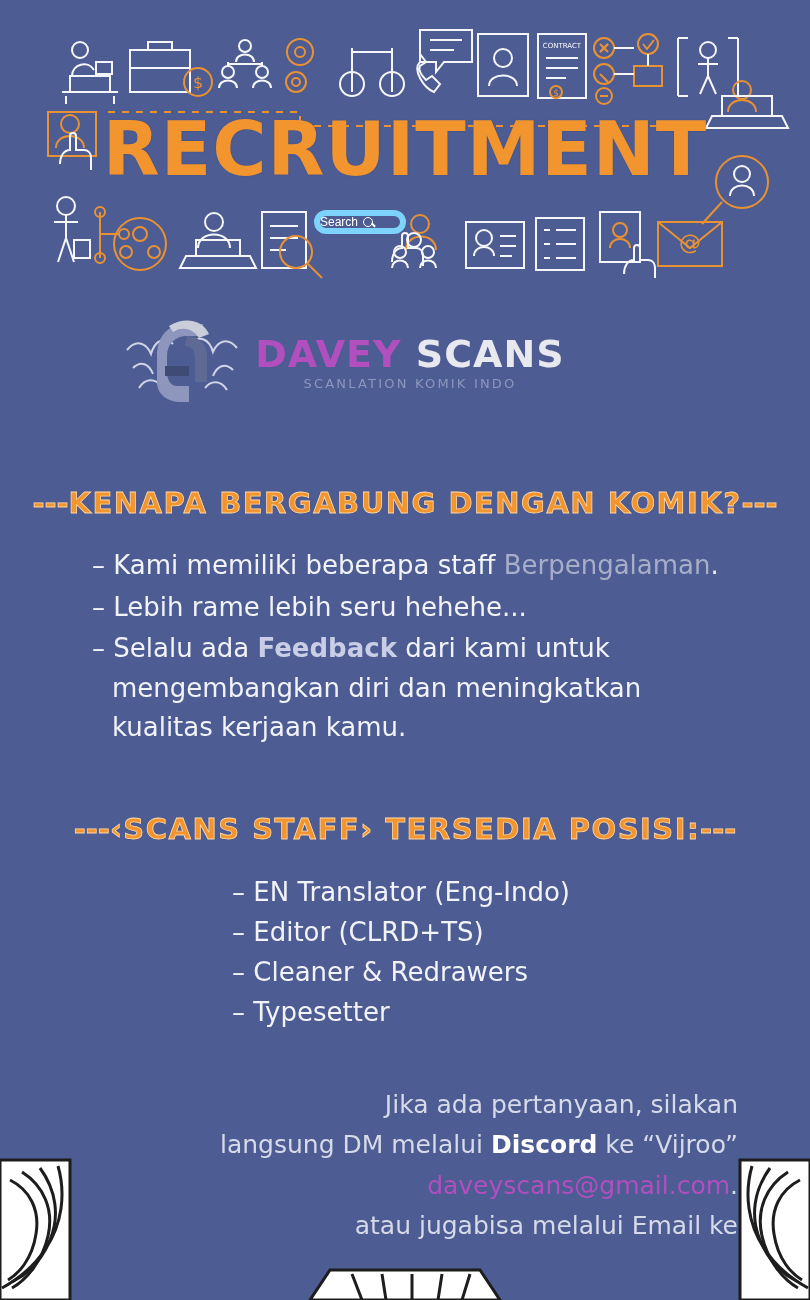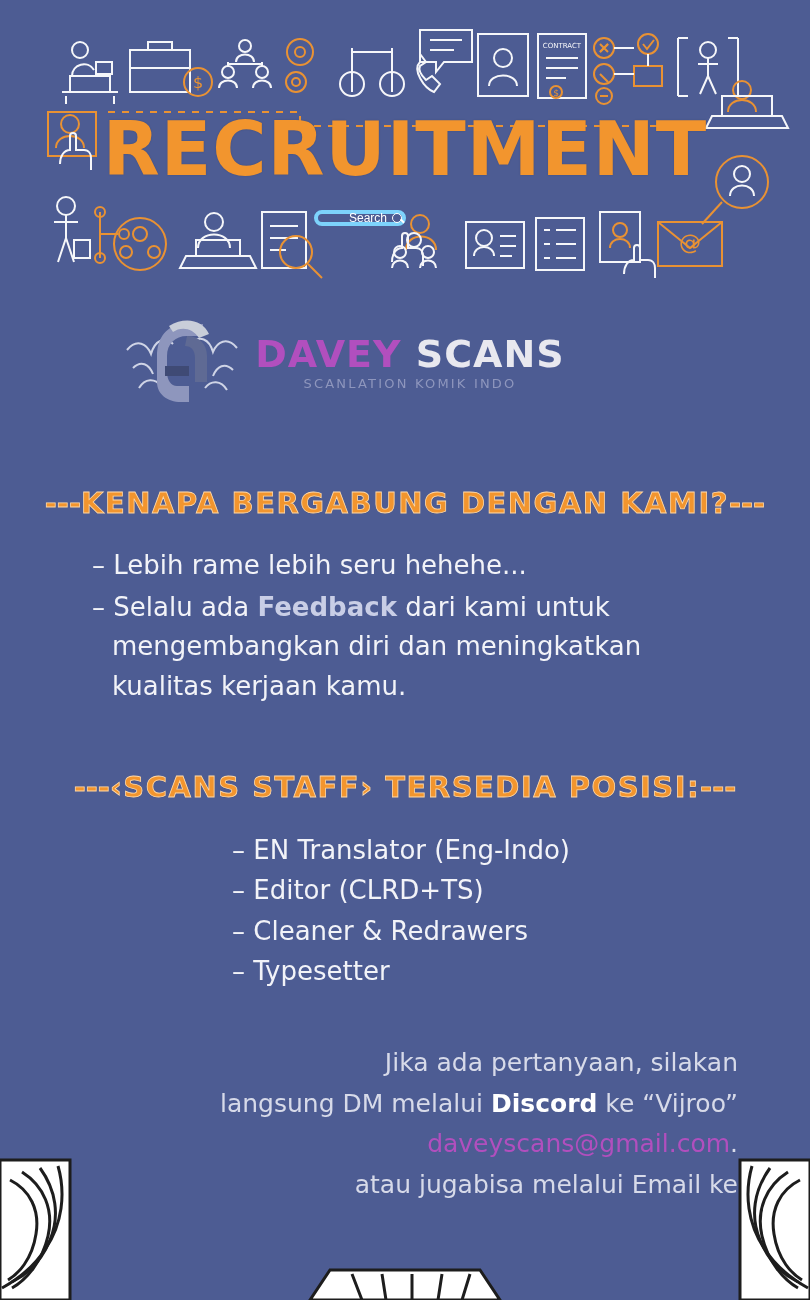--- a/index.html
+++ b/index.html
@@ -31,26 +31,26 @@
     font-weight: bold;
     font-size: 74px;
     letter-spacing: 1px;
     color: #f2952e;
     text-shadow: 0 0 2px rgba(0,0,0,0.15);
     line-height: 1;
   }
   .search-pill {
     position: absolute;
     left: 314px; top: 210px;
-    width: 92px; height: 16px;
-    border: 4px solid #7dd3fc;
+    width: 92px; height: 24px;
+    border: 6px solid #7dd3fc;
     border-radius: 12px;
     color: #ffffff;
     font-size: 12px;
-    display: flex; align-items: center; justify-content: flex-end;
+    display: flex; align-items: center; justify-content: flex-start;
     gap: 5px;
   }
   .search-pill .mag {
     width: 10px; height: 10px; border: 1.6px solid #fff; border-radius: 50%;
     position: relative; display: inline-block;
   }
   .search-pill .mag::after {
     content: ""; position: absolute; width: 5px; height: 1.6px; background: #fff;
     transform: rotate(45deg); right: -4px; bottom: 0px;
   }
@@ -321,24 +321,27 @@
         <div class="logo-line1">
           <span class="davey">DAVEY</span><span> </span><span class="scans">SCANS</span>
         </div>
         <div class="logo-line2">SCANLATION KOMIK INDO</div>
       </div>
     </div>
   </div>
 
   <div style="margin-top:58px;">
     <div class="section-head">
-      <span class="dash">---</span><span>KENAPA BERGABUNG DENGAN KAMI?</span><span class="dash">---</span>
+      <span class="dash">---</span><span>KENAPA BERGABUNG DENGAN KOMIK?</span><span class="dash">---</span>
     </div>
 
     <ul class="reasons">
+      <li>
+        <span>– Kami memiliki beberapa staff </span><span class="muted">Berpengalaman</span><span>.</span>
+      </li>
       <li>
         <span>– Lebih rame lebih seru hehehe...</span>
       </li>
       <li>
         <span>– Selalu ada </span><span class="feedback">Feedback</span><span> dari kami untuk mengembangkan diri dan meningkatkan kualitas kerjaan kamu.</span>
       </li>
     </ul>
   </div>
 
   <div style="margin-top:64px;">

